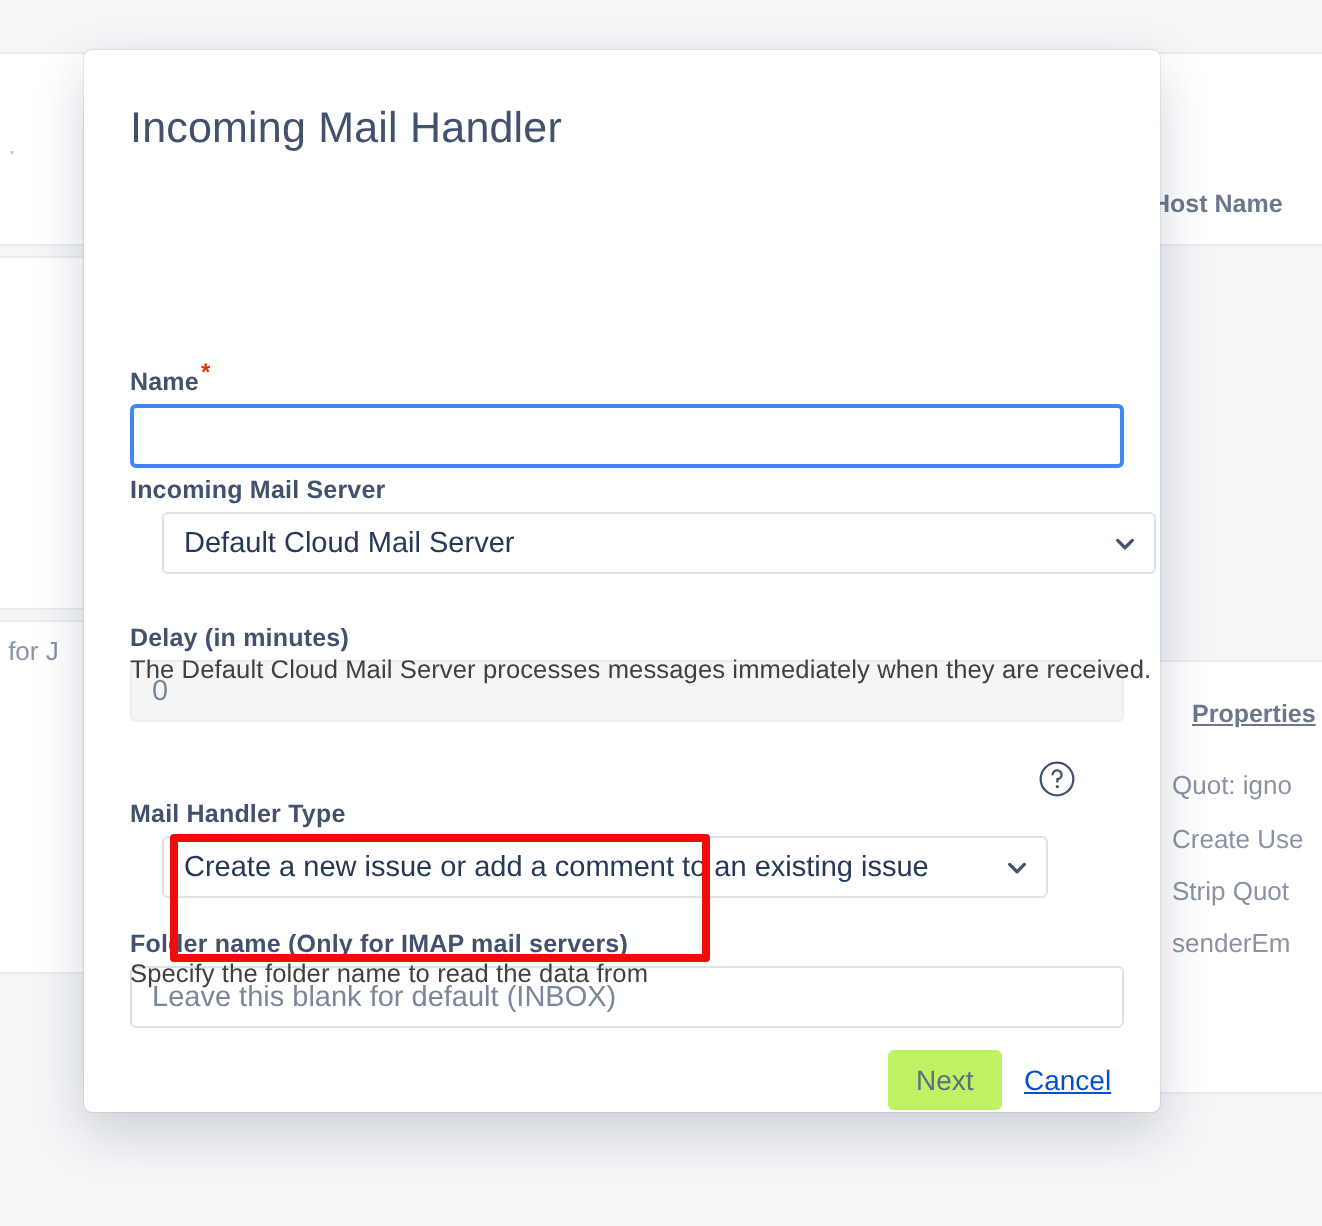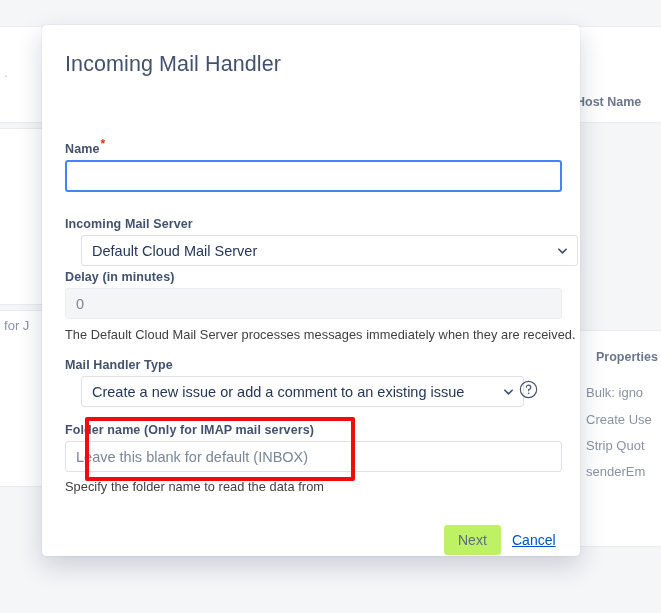--- a/index.html
+++ b/index.html
@@ -41,21 +41,21 @@
     font-size: 13px;
     white-space: nowrap;
     font-family: "Liberation Sans", sans-serif;
   }
   .bg-text.head {
     color: #6b778c;
     font-size: 12.5px;
     font-weight: 600;
   }
   #bg-hostname   { left: 576px; top: 95px; }
-  #bg-properties { left: 596px; top: 350px; }
+  #bg-properties { left: 596px; top: 350px; text-decoration: underline; }
   #bg-prop1      { left: 586px; top: 385px; }
   #bg-prop2      { left: 586px; top: 412px; }
   #bg-prop3      { left: 586px; top: 438px; }
   #bg-prop4      { left: 586px; top: 464px; }
   #bg-leftrow    { left: -14px; top: 318px; }
   #bg-dot        { left: 4px;   top: 64px; color:#c1c7d0; font-size: 14px; }
 
   
   #modal {
     position: absolute;
@@ -79,20 +79,21 @@
     color: #42526e;
     font-weight: 400;
     letter-spacing: 0.1px;
   }
 
   
   .field {
     position: absolute;
     left: 23px;
     width: 497px;
+    margin-top: 42px;
   }
   .field-label {
     font-size: 12.5px;
     font-weight: 700;
     color: #42526e;
     display: block;
     margin-bottom: 4px;
     letter-spacing: 0.1px;
   }
   .req-star {
@@ -156,21 +157,21 @@
   }
 
   .helper {
     font-size: 12.8px;
     color: #404040;
     letter-spacing: 0.05px;
   }
 
   
   #f-name        { top: 112px; }
-  #f-server      { top: 192px; }
+  #f-server      { top: 171px; }
   #f-delay       { top: 245px; }
   #t-serverinfo  { position:absolute; left:23px; top:302px; }
   #f-type        { top: 333px; }
   #f-folder      { top: 398px; }
   #t-folderinfo  { position:absolute; left:23px; top:454px; }
 
   #select-server { width: 497px; }
   #select-type   { width: 443px; }
 
   
@@ -234,21 +235,21 @@
 <div id="bg-page">
   <div class="bg-panel" id="bg-left-panel"></div>
   <div class="bg-panel" id="bg-left-panel2"></div>
   <div class="bg-panel" id="bg-left-panel3"></div>
   <div class="bg-panel" id="bg-right-panel"></div>
   <div class="bg-panel" id="bg-right-panel2"></div>
 
   <div class="bg-text" id="bg-dot">.</div>
   <div class="bg-text head" id="bg-hostname">Host Name</div>
   <div class="bg-text head" id="bg-properties">Properties</div>
-  <div class="bg-text" id="bg-prop1">Bulk: igno</div>
+  <div class="bg-text" id="bg-prop1">Quot: igno</div>
   <div class="bg-text" id="bg-prop2">Create Use</div>
   <div class="bg-text" id="bg-prop3">Strip Quot</div>
   <div class="bg-text" id="bg-prop4">senderEm</div>
   <div class="bg-text" id="bg-leftrow">ed for J</div>
 </div>
 
 <div id="modal">
 
   <div id="modal-title">Incoming Mail Handler</div>
 

